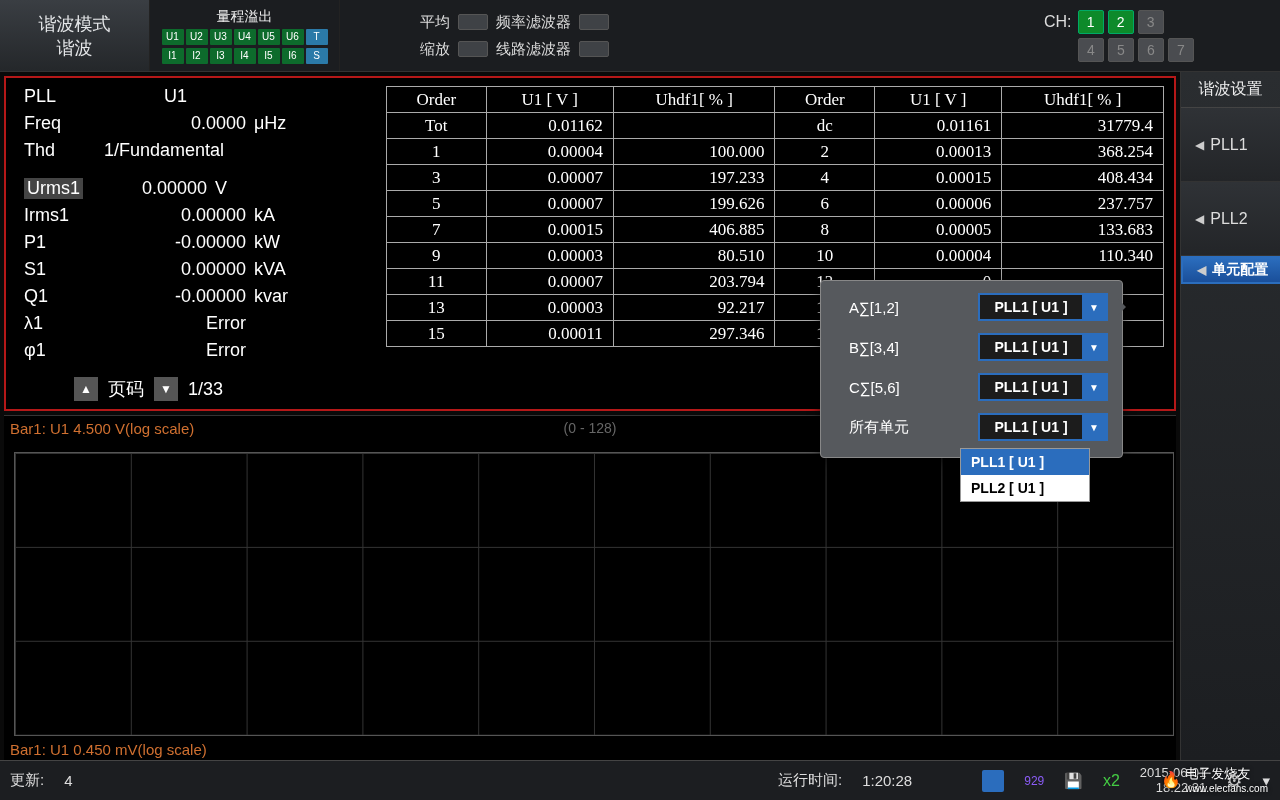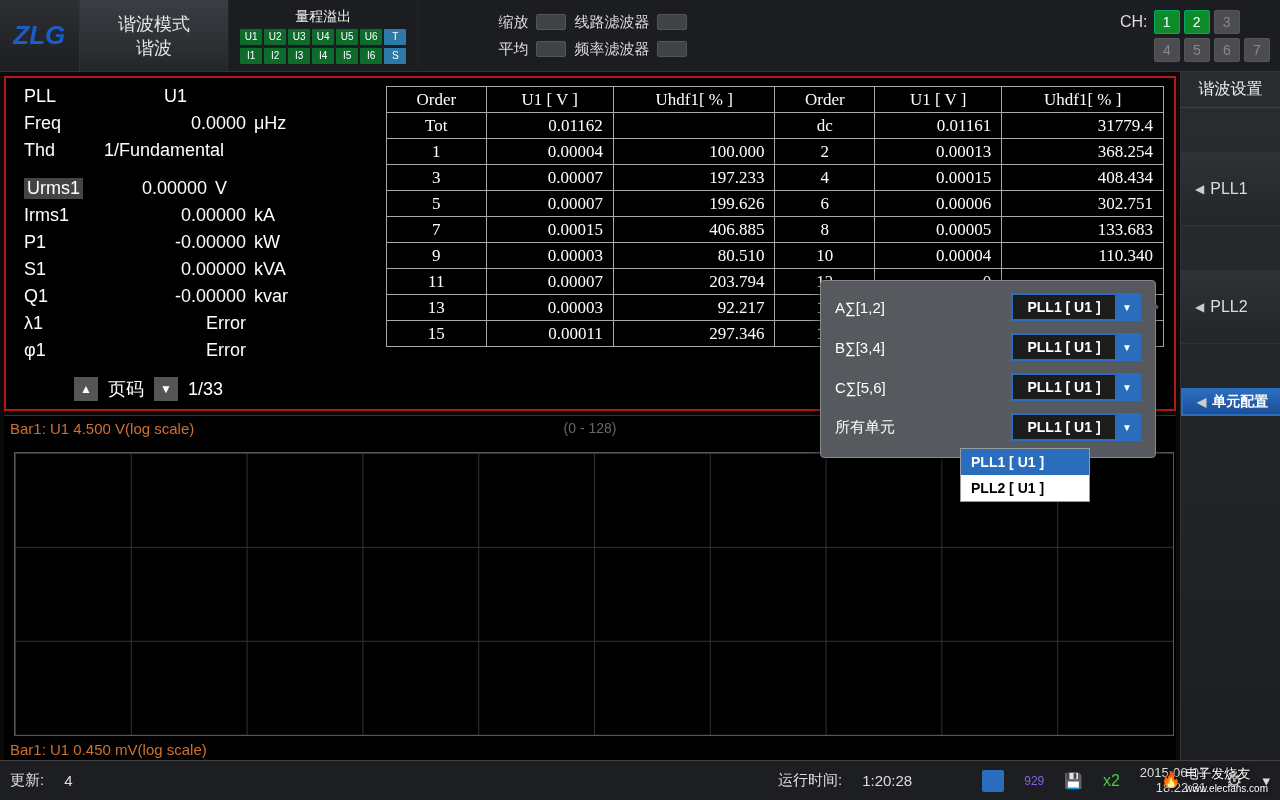--- a/index.html
+++ b/index.html
@@ -138,43 +138,42 @@
       linear-gradient(90deg, #333 1px, transparent 1px);
     background-size: 10% 33.3%;
   }
   .bar-bot { position:absolute; bottom:2px; left:6px; color:#d07030; font-size:15px;}
   
   .rpanel {
     width: 100px;
     background: linear-gradient(#2a2d30,#1c1e21);
     display: flex; flex-direction: column;
     border-left: 1px solid #333;
-    gap: 44px;
   }
   .rhead {
     height: 36px; display:flex; align-items:center; justify-content:center;
     font-size: 16px; color:#eee; border-bottom:1px solid #444;
   }
   .rbtn {
     height: 74px; display:flex; align-items:center; justify-content:flex-start;
     padding-left: 14px; font-size: 16px; color:#ddd;
     border-bottom:1px solid #333;
     background: linear-gradient(#2f3236,#232528);
   }
   .rbtn.sel { background: linear-gradient(#2b6dbd,#1a4f9a); color:#fff; }
   .tri { margin-right:6px; font-size:12px; color:#ccc;}
   
   .popup {
     position: absolute;
     left: 820px; top: 280px;
-    width: 336px;
+    width: 303px;
     background: #56595d;
     border: 1px solid #888;
     border-radius: 4px;
-    padding: 12px 14px 4px 14px;
+    padding: 12px 14px 4px 28px;
     z-index: 50;
     box-shadow: 0 4px 12px rgba(0,0,0,0.6);
   }
   .popup::after{
     content:""; position:absolute; right:-12px; top:18px;
     border:8px solid transparent; border-left-color:#56595d;
   }
   .poprow { display:flex; align-items:center; justify-content:space-between; margin-bottom:12px; font-size:15px; color:#fff;}
   .sel {
     width: 130px; height: 28px;
@@ -217,21 +216,20 @@
     color:#fff; font-size:13px; z-index:100;
     display:flex;align-items:center;gap:4px;
     text-shadow:0 0 4px #000;
   }
   .watermark .logo2{font-size:16px;}
 </style>
 </head>
 <body>
 
 <div class="topbar">
-  <div class="logo">ZLG</div>
   <div class="mode-box">
     <div>谐波模式</div>
     <div>谐波</div>
   </div>
   <div class="range-box">
     <div class="range-title">量程溢出</div>
     <div class="grid-row">
       <span class="grid-cell">U1</span>
       <span class="grid-cell">U2</span>
       <span class="grid-cell">U3</span>
@@ -245,29 +243,29 @@
       <span class="grid-cell">I2</span>
       <span class="grid-cell">I3</span>
       <span class="grid-cell">I4</span>
       <span class="grid-cell">I5</span>
       <span class="grid-cell">I6</span>
       <span class="grid-cell t">S</span>
     </div>
   </div>
   <div class="filter-box">
     <div class="filter-row">
+      <span>平均</span>
+      <span class="sw"></span>
+      <span>频率滤波器</span>
+      <span class="sw"></span>
+    </div>
+    <div class="filter-row">
       <span>缩放</span>
       <span class="sw"></span>
       <span>线路滤波器</span>
-      <span class="sw"></span>
-    </div>
-    <div class="filter-row">
-      <span>平均</span>
-      <span class="sw"></span>
-      <span>频率滤波器</span>
       <span class="sw"></span>
     </div>
   </div>
   <div class="ch-box">
     <div class="ch-row">
       <span class="ch-label">CH:</span>
       <span class="ch-btn on">1</span>
       <span class="ch-btn on">2</span>
       <span class="ch-btn dim">3</span>
     </div>
@@ -374,21 +372,21 @@
                 <td class="c">4</td>
                 <td>0.00015</td>
                 <td>408.434</td>
               </tr>
               <tr>
                 <td class="c">5</td>
                 <td>0.00007</td>
                 <td>199.626</td>
                 <td class="c">6</td>
                 <td>0.00006</td>
-                <td>302.751</td>
+                <td>237.757</td>
               </tr>
               <tr>
                 <td class="c">7</td>
                 <td>0.00015</td>
                 <td>406.885</td>
                 <td class="c">8</td>
                 <td>0.00005</td>
                 <td>133.683</td>
               </tr>
               <tr>

